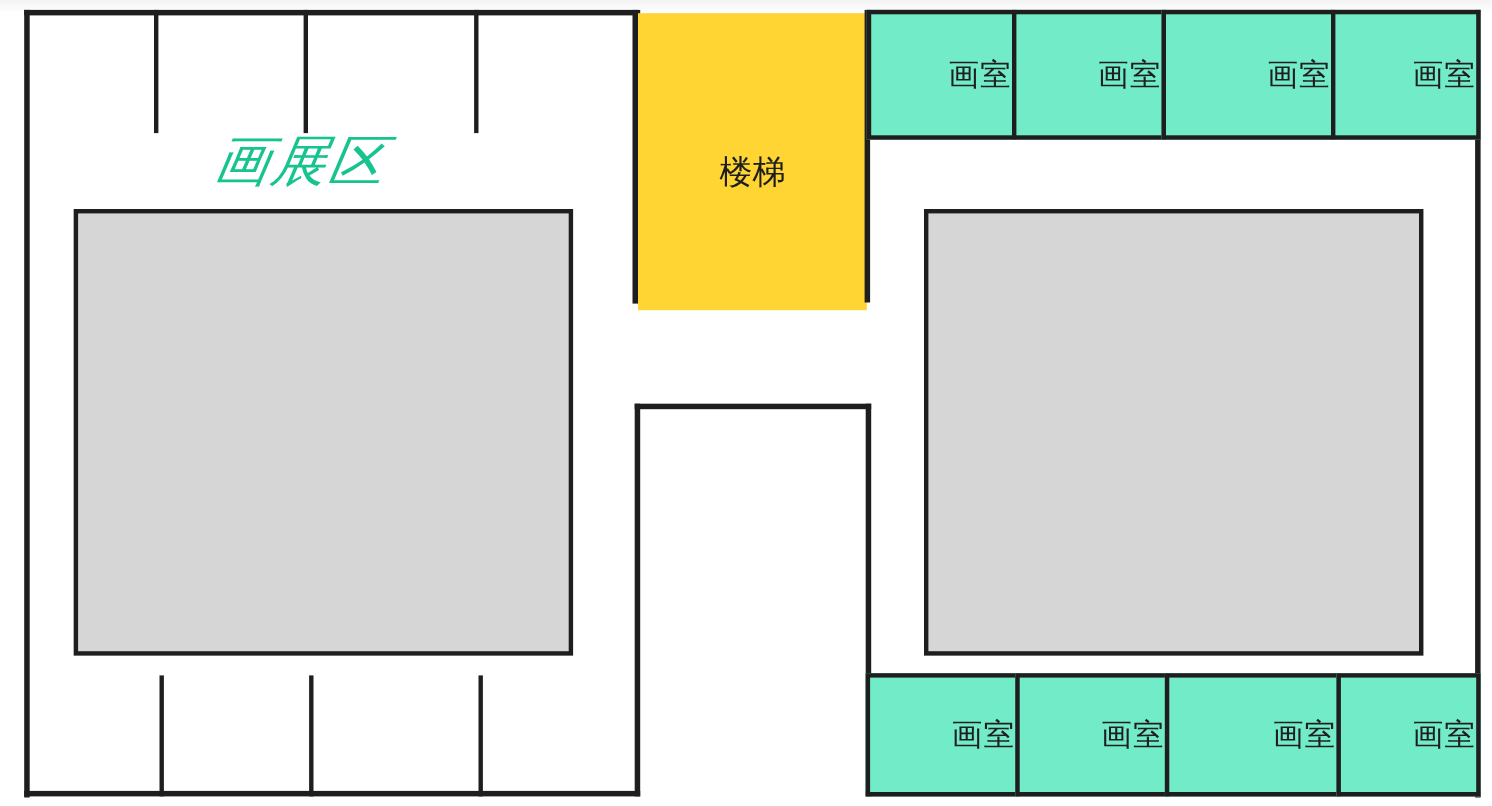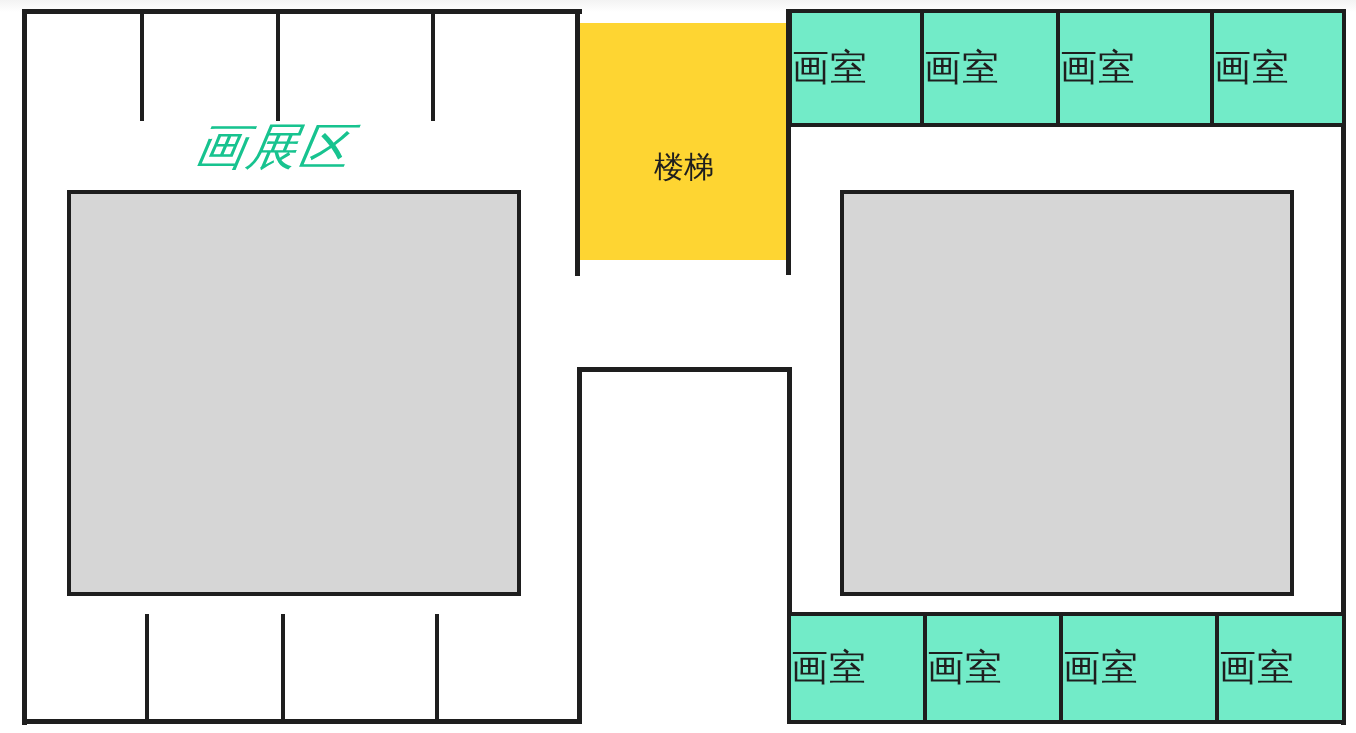--- a/index.html
+++ b/index.html
@@ -27,23 +27,23 @@
       box-sizing: border-box;
       border: 4px solid #1e1e1e;
     }
     .display-block {
       background: #d6d6d6;
     }
     .studio {
       background: #72ebc8;
       display: flex;
       align-items: center;
-      justify-content: flex-start;
+      justify-content: flex-end;
       color: #1e1e1e;
-      font-size: 37px;
+      font-size: 28px;
       letter-spacing: 1px;
     }
     .stairs {
       position: absolute;
       background: #fed532;
       display: flex;
       align-items: flex-start;
       justify-content: center;
       color: #1e1e1e;
       font-size: 30px;
@@ -78,21 +78,21 @@
 
   <div class="wall" style="left:145px; top:614px; width:4px; height:110px;"></div>
   <div class="wall" style="left:281px; top:614px; width:4px; height:110px;"></div>
   <div class="wall" style="left:435px; top:614px; width:4px; height:110px;"></div>
 
   <div class="zone-label" style="left:196px; top:122px;">画展区</div>
 
   <div class="room-box display-block" style="left:67px; top:190px; width:454px; height:406px;"></div>
 </div>
 
-<div class="stairs" style="left:580px; top:23px; width:208px; height:237px;">
+<div class="stairs" style="left:580px; top:12px; width:208px; height:270px;">
   <span>楼梯</span>
 </div>
 <div class="wall" style="left:786px; top:9px; width:5px; height:266px;"></div>
 
 <div class="wall" style="left:577px; top:367px; width:215px; height:5px;"></div>
 <div class="wall" style="left:787px; top:367px; width:5px; height:357px;"></div>
 
 <div>
 
   <div class="wall" style="left:788px; top:9px; width:558px; height:5px;"></div>

